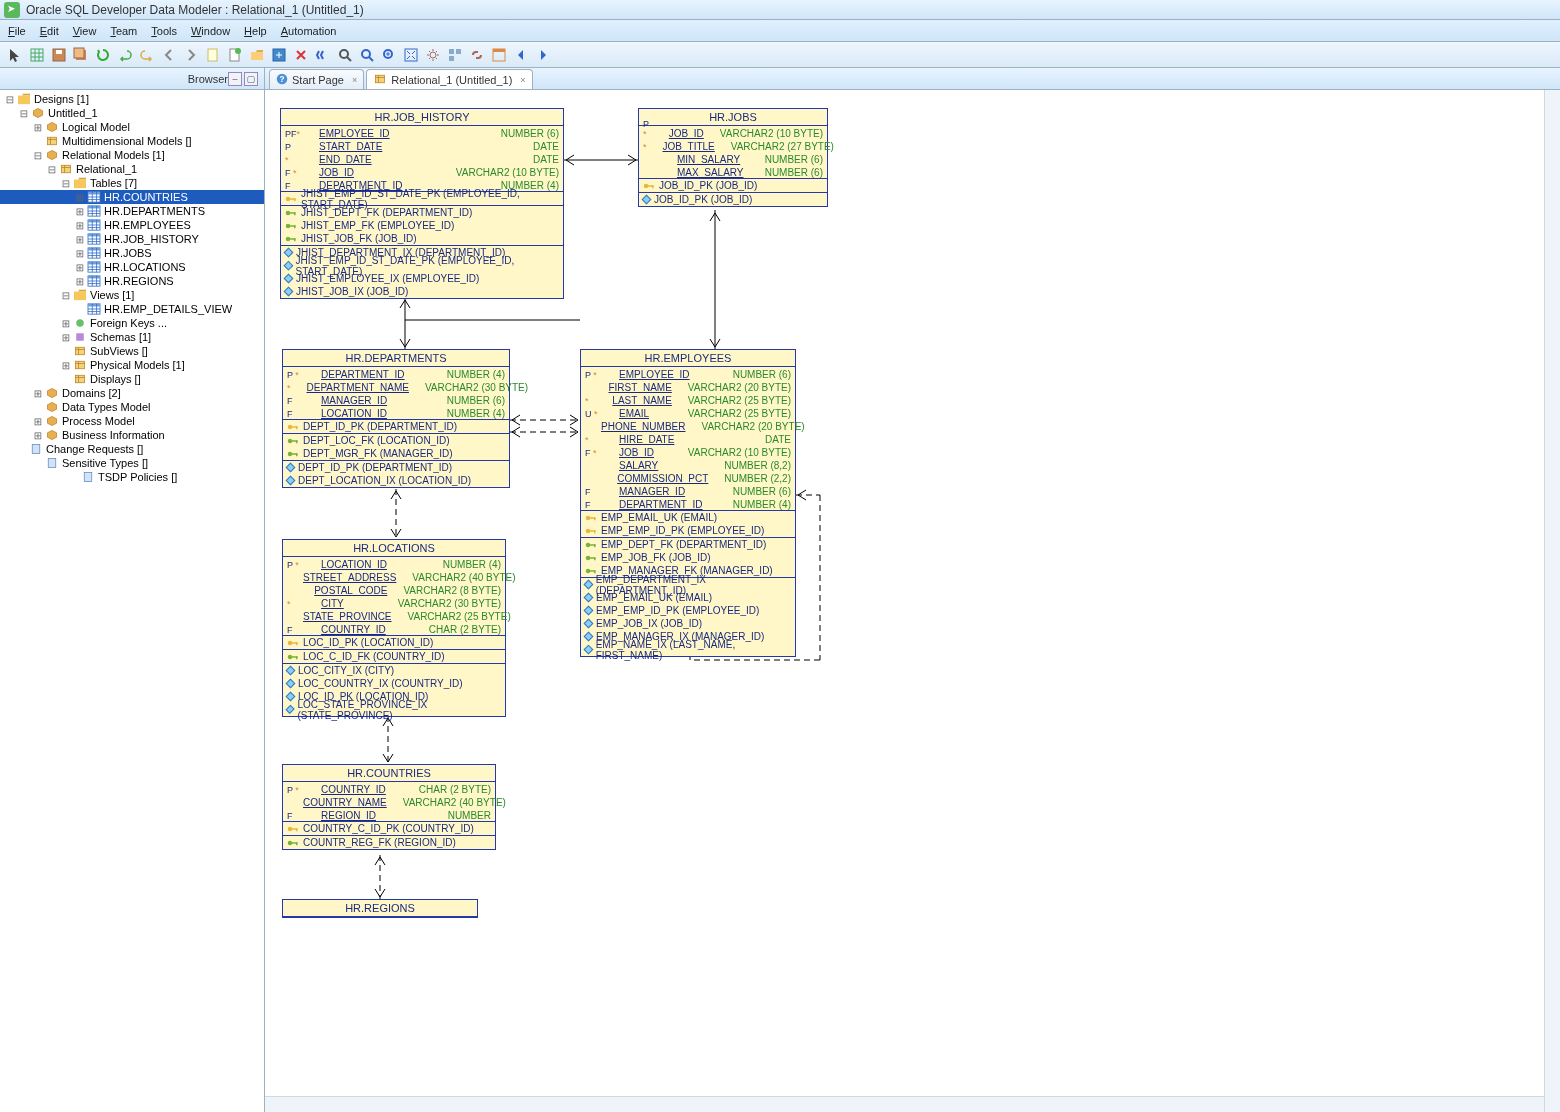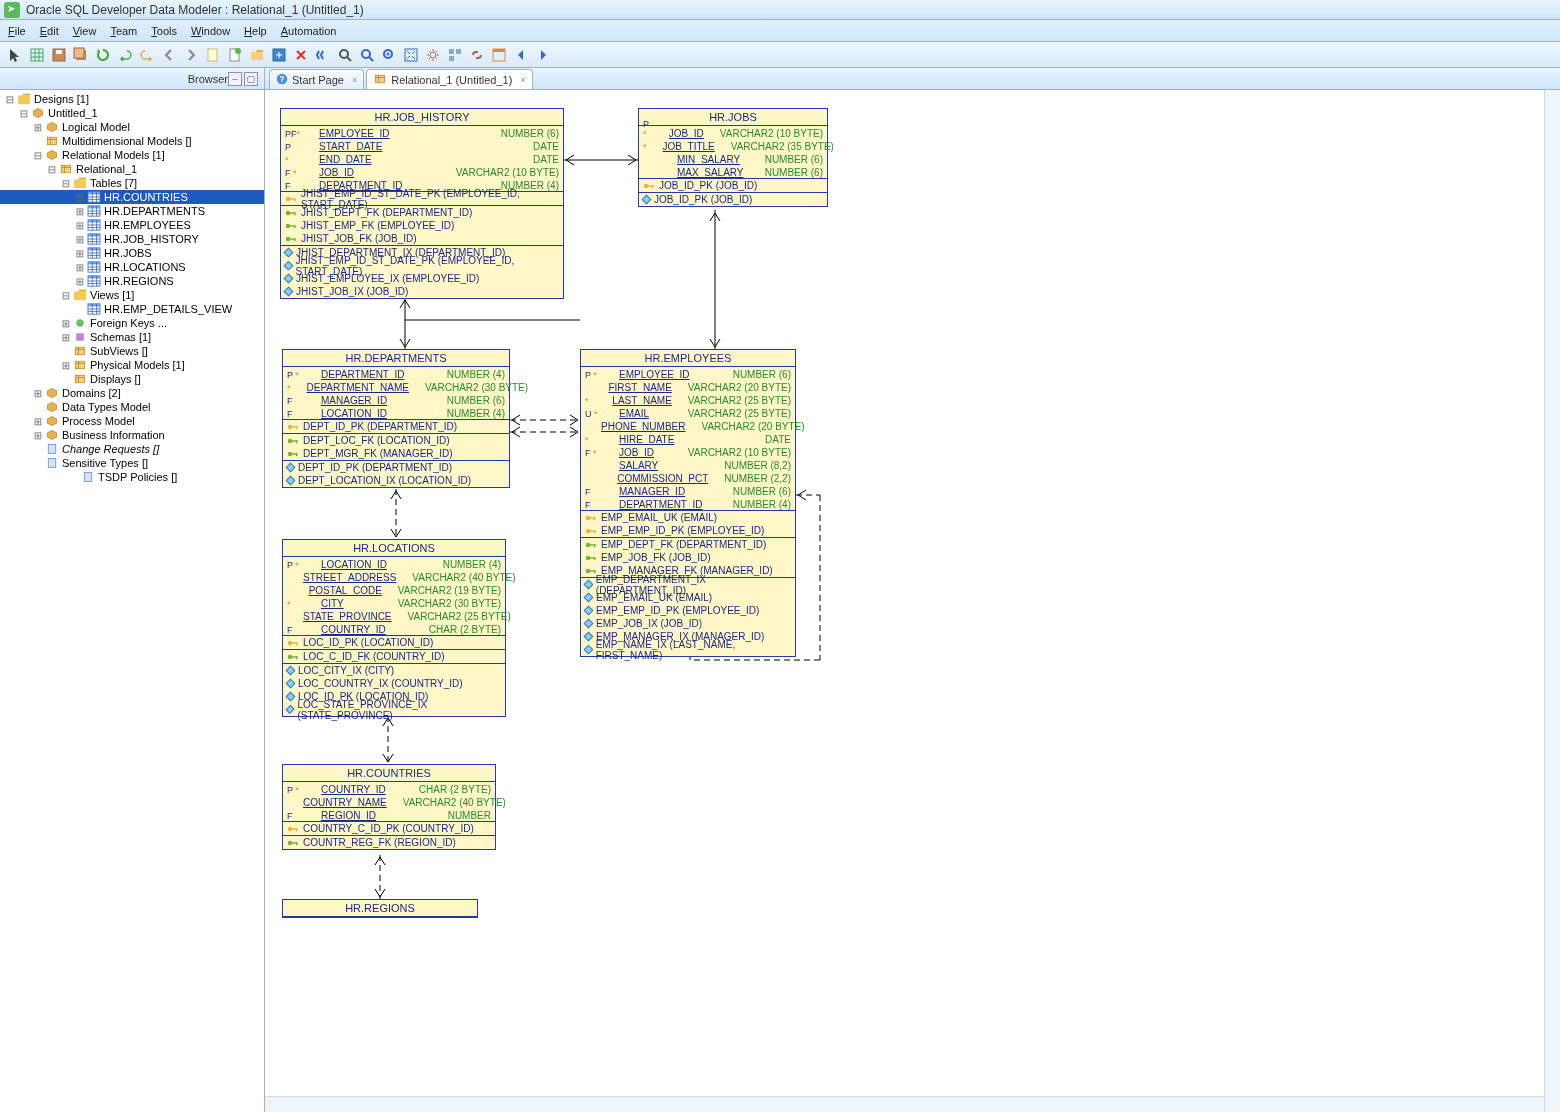--- a/index.html
+++ b/index.html
@@ -465,21 +465,21 @@
         </div>
         <div class="tree-row" style="padding-left: 32px;">
           <span class="tree-exp">⊞</span>
           <span class="tree-ico cube">
             <svg width="14" height="12" viewBox="0 0 16 16">
               <path d="M8 2l6 3v6l-6 3-6-3V5z" fill="#e8b050" stroke="#b8821f"></path>
             </svg>
           </span>
           <span>Business Information</span>
         </div>
-        <div class="tree-row" style="padding-left: 32px; font-style: italic;">
+        <div class="tree-row" style="padding-left: 16px;">
           <span class="tree-exp"></span>
           <span class="tree-ico doc">
             <svg width="14" height="12" viewBox="0 0 16 16">
               <rect x="3" y="2" width="10" height="12" fill="#d3e3f5" stroke="#5a8ac8"></rect>
             </svg>
           </span>
           <span>Change Requests []</span>
         </div>
         <div class="tree-row" style="padding-left: 32px;">
           <span class="tree-exp"></span>
@@ -643,21 +643,21 @@
           <div class="e-title">HR.JOBS</div>
           <div class="e-cols">
             <div class="e-row">
               <span class="e-flag">P <span style="color:#c83">*</span></span>
               <span class="e-name">JOB_ID</span>
               <span class="e-type">VARCHAR2 (10 BYTE)</span>
             </div>
             <div class="e-row">
               <span class="e-flag"><span style="color:#c83">*</span></span>
               <span class="e-name">JOB_TITLE</span>
-              <span class="e-type">VARCHAR2 (35 BYTE)</span>
+              <span class="e-type">VARCHAR2 (27 BYTE)</span>
             </div>
             <div class="e-row">
               <span class="e-flag"></span>
               <span class="e-name">MIN_SALARY</span>
               <span class="e-type">NUMBER (6)</span>
             </div>
             <div class="e-row">
               <span class="e-flag"></span>
               <span class="e-name">MAX_SALARY</span>
               <span class="e-type">NUMBER (6)</span>
@@ -882,21 +882,21 @@
               <span class="e-type">NUMBER (4)</span>
             </div>
             <div class="e-row">
               <span class="e-flag"></span>
               <span class="e-name">STREET_ADDRESS</span>
               <span class="e-type">VARCHAR2 (40 BYTE)</span>
             </div>
             <div class="e-row">
               <span class="e-flag"></span>
               <span class="e-name">POSTAL_CODE</span>
-              <span class="e-type">VARCHAR2 (19 BYTE)</span>
+              <span class="e-type">VARCHAR2 (8 BYTE)</span>
             </div>
             <div class="e-row">
               <span class="e-flag"><span style="color:#c83">*</span></span>
               <span class="e-name">CITY</span>
               <span class="e-type">VARCHAR2 (30 BYTE)</span>
             </div>
             <div class="e-row">
               <span class="e-flag"></span>
               <span class="e-name">STATE_PROVINCE</span>
               <span class="e-type">VARCHAR2 (25 BYTE)</span>

